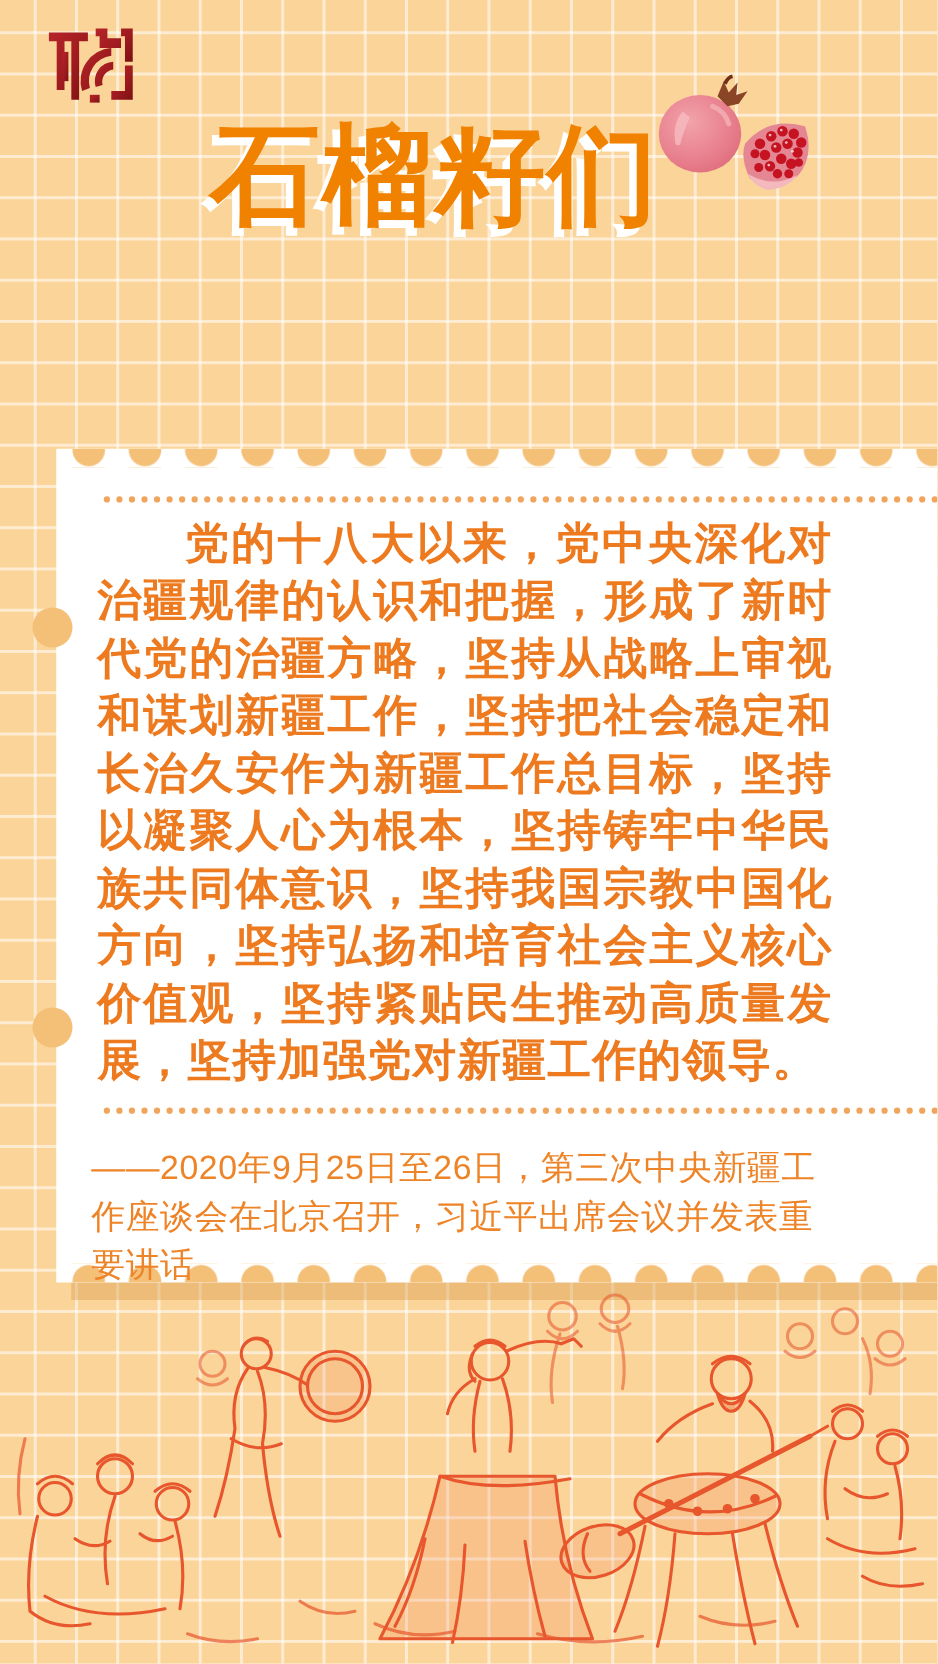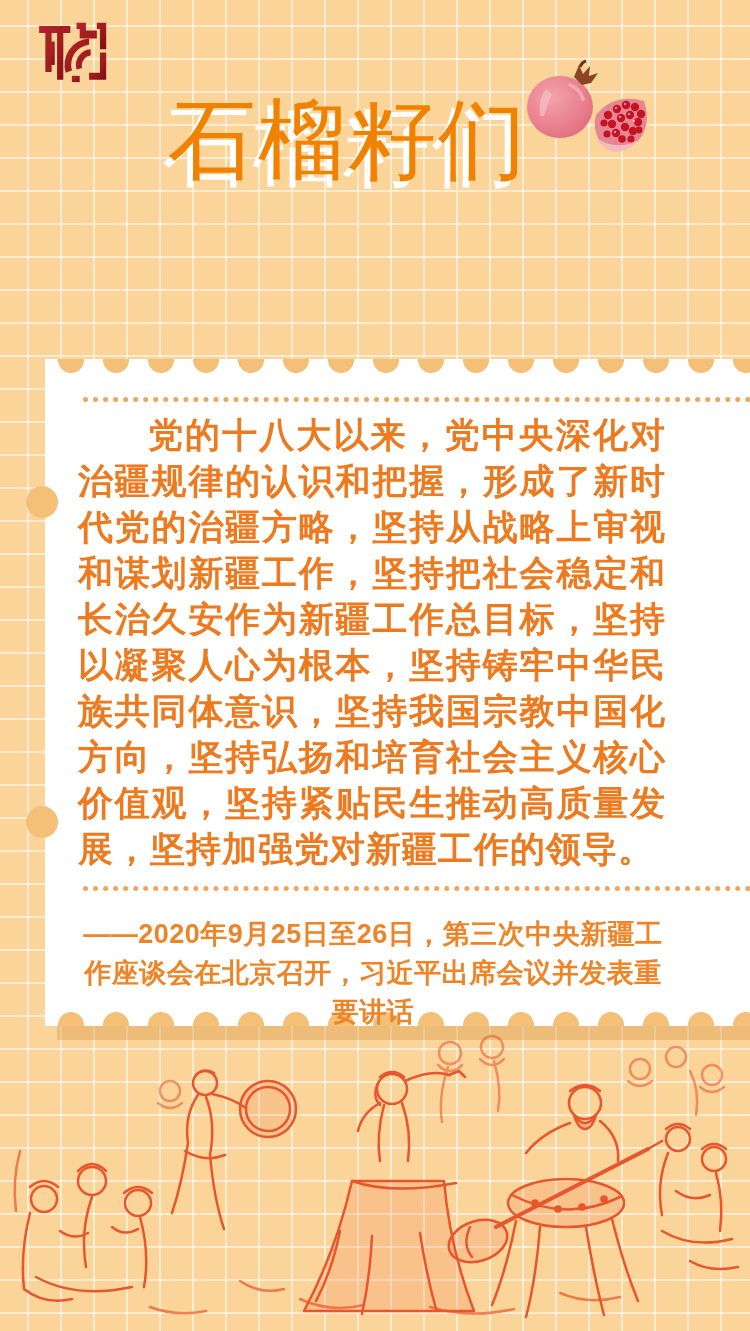--- a/index.html
+++ b/index.html
@@ -14,21 +14,21 @@
       linear-gradient(to bottom, rgba(255,255,255,.55) 2px, transparent 2px);
     background-size:33px 33px;
     background-position:-6px -8px;
   }
 
   
   .seal{ position:absolute; left:36px; top:18px; width:78px; height:72px; }
 
   
   .title{
-    position:absolute; color:#f08200; font-weight:400; line-height:1;
+    position:absolute; color:#f08200; font-weight:700; line-height:1;
     letter-spacing:2px; white-space:nowrap;
     text-shadow:-6px 7px 0 #ffffff;
   }
   .title-1{ left:168px; top:96px;  font-size:88px; }
   .title-2{ left:112px; top:226px; font-size:92px; }
 
   
   .pome{ position:absolute; left:518px; top:55px; width:135px; height:102px; }
 
   
@@ -54,22 +54,22 @@
   .dotted-1{ top:38px; }
   .dotted-2{ top:527px; }
 
   .quote-text{
     position:absolute; left:33px; top:53px; width:588px;
     color:#ed7a1f; font-size:35px; line-height:46px; font-weight:700;
     letter-spacing:1px; text-align:justify; text-indent:2em;
   }
   .attribution{
     position:absolute; left:28px; top:556px; width:600px;
-    color:#ee8428; font-size:27px; line-height:39px; font-weight:700;
-    text-align:center; letter-spacing:0.5px;
+    color:#ee8428; font-size:27px; line-height:39px; font-weight:400;
+    text-align:left; letter-spacing:0.5px;
   }
 
   
   .crowd{ position:absolute; left:0; bottom:0; width:750px; height:300px; }
 </style>
 </head>
 <body>
 
 <div class="poster">
 

